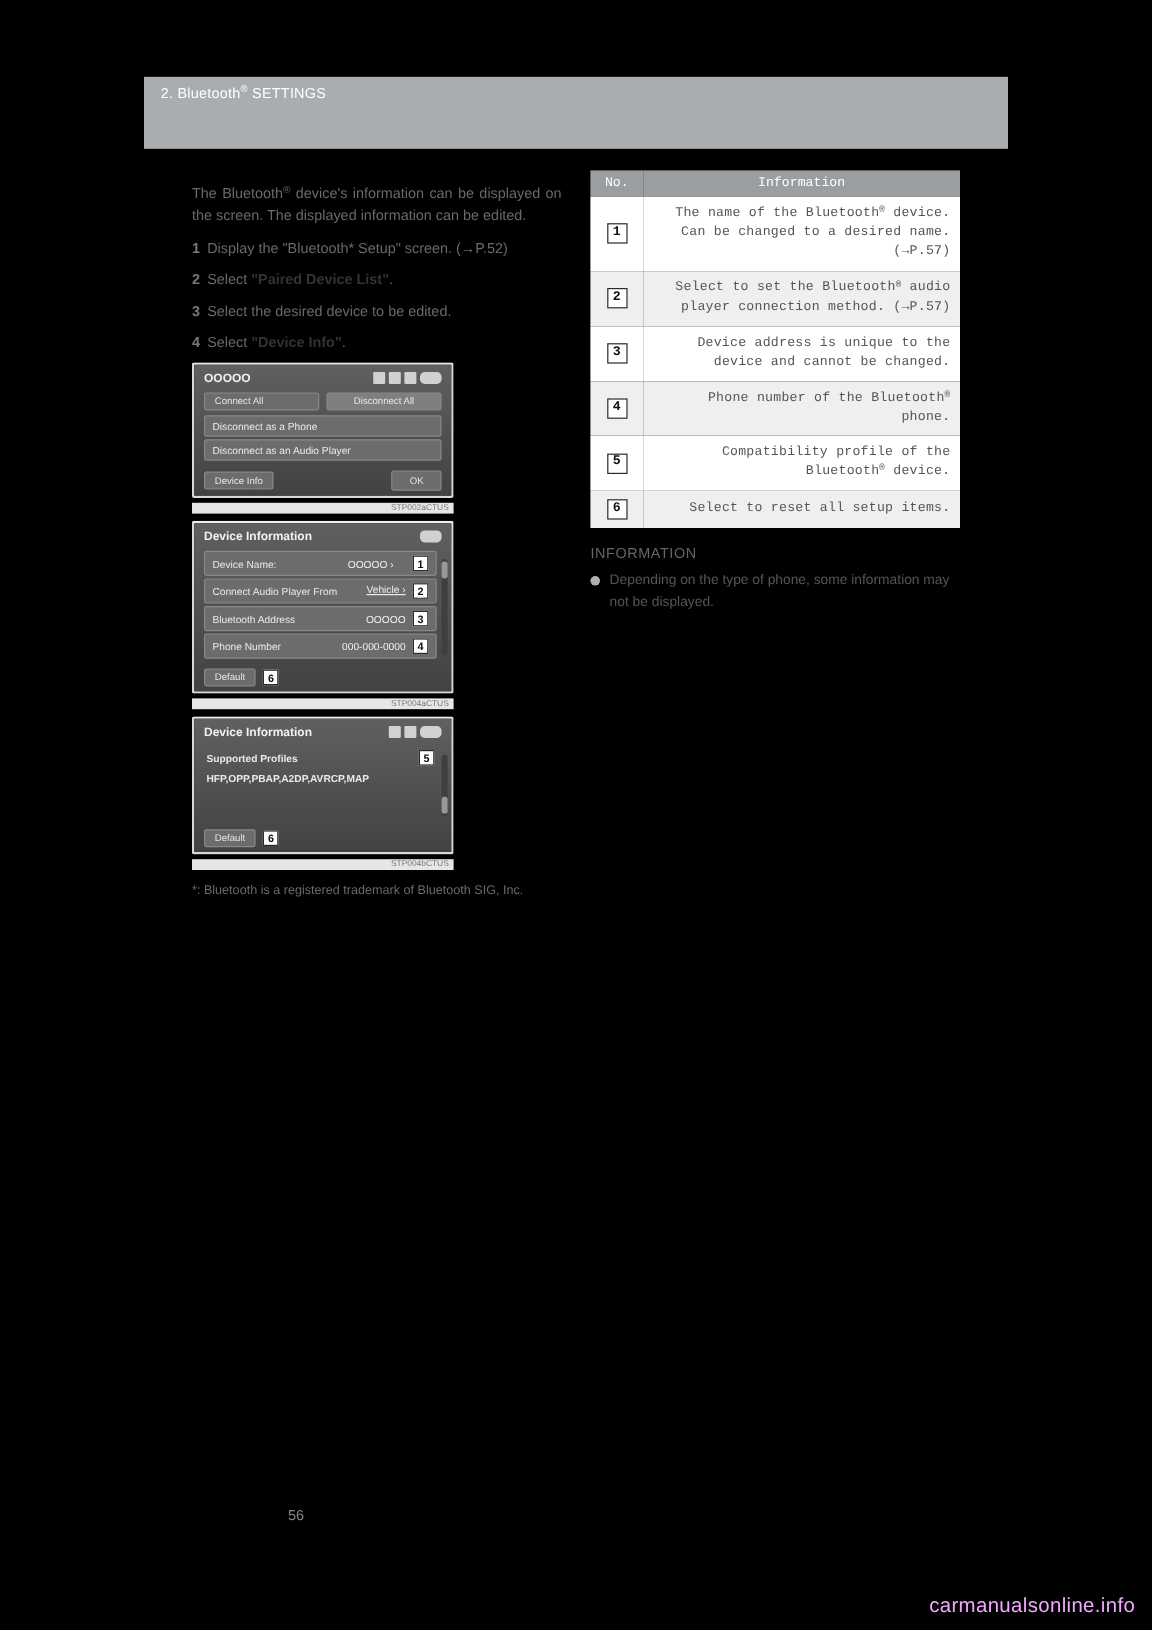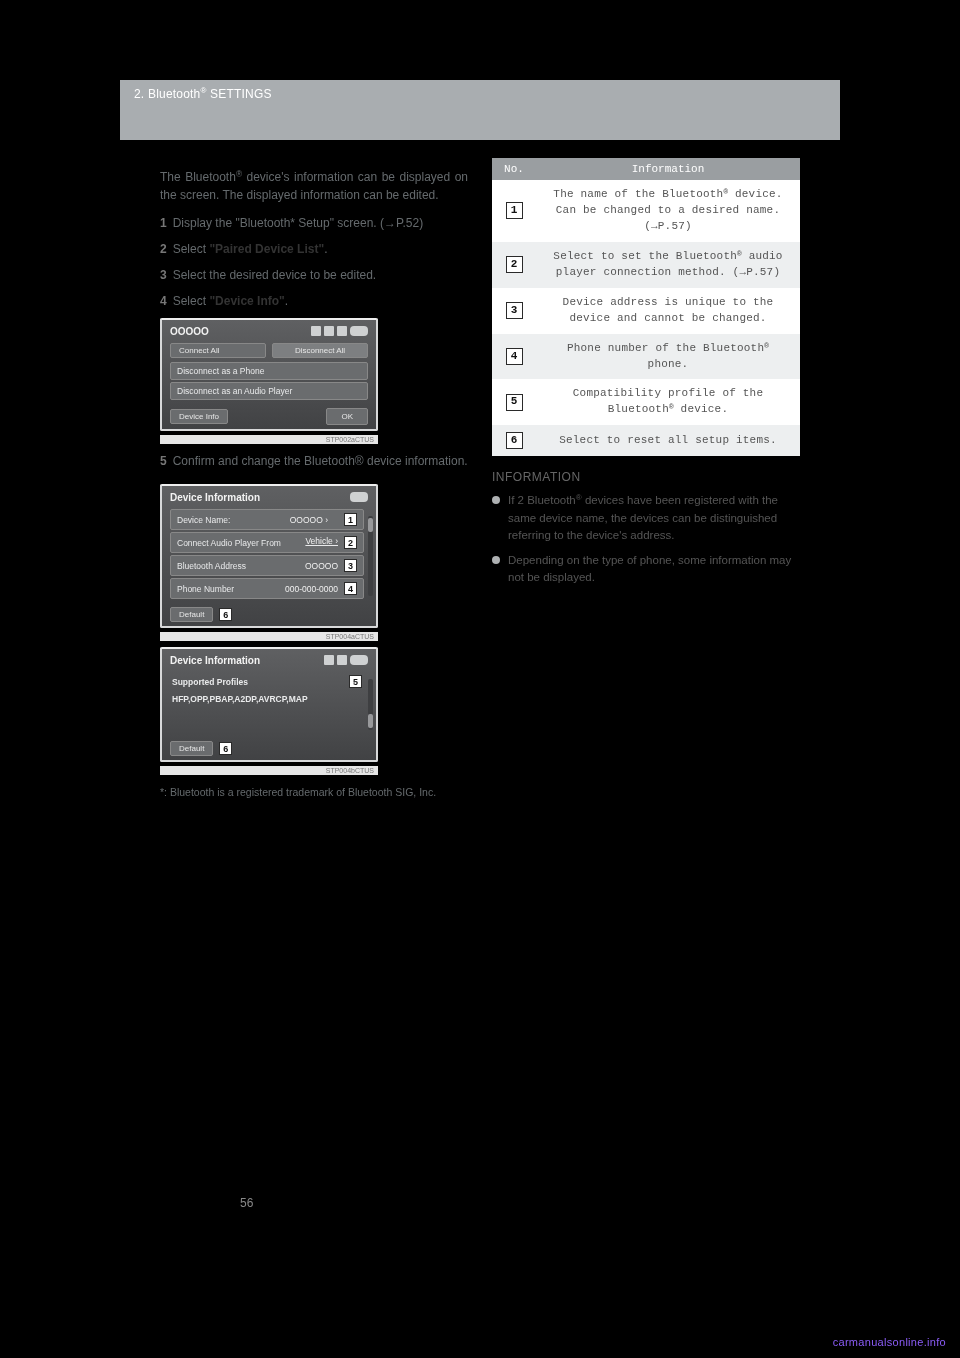--- a/index.html
+++ b/index.html
@@ -17,21 +17,21 @@
   html,body{margin:0;padding:0;}
   body{
     background:var(--bg);
     font-family:Arial,Helvetica,sans-serif;
     min-height:1358px;
     width:960px;
     position:relative;
   }
   .page{
     width:var(--page-w);
-    margin:16px auto;
+    margin:0 auto;
     background:none;
     position:relative;
     padding-top:64px;
   }
   .section-bar{
     background:#a9adb0;
     color:#fff;
     font-size:12px;
     padding:6px 14px;
     font-weight:500;
@@ -121,21 +121,21 @@
   .info-table{
     width:100%;border-collapse:collapse;font-size:11px;font-family:Liberation Mono, monospace;
   }
   .info-table th{
     background:#9a9ea1;color:#fff;font-weight:500;
     padding:5px 6px;text-align:center;font-size:11px;
   }
   .info-table th:first-child{width:44px;}
   .info-table td{
     padding:7px 8px;color:#555;line-height:1.45;
-    vertical-align:middle;text-align:center;
+    vertical-align:middle;text-align:right;
   }
   .info-table td.numcell{text-align:center;}
   .info-table tr:nth-child(even) td{background:var(--row-alt);}
   .info-table tr:nth-child(odd) td{background:#fff;}
   .numbox{
     display:inline-flex;align-items:center;justify-content:center;
     width:17px;height:17px;background:#fff;border:1.6px solid #2a2a2a;
     font-size:11px;font-weight:700;color:#111;
   }
   .info-head{
@@ -144,25 +144,25 @@
   .bullet{
     display:flex;gap:8px;font-size:11.5px;color:#555;
     line-height:1.5;margin:8px 0;
   }
   .bullet .dot{
     width:8px;height:8px;border-radius:50%;background:#aeb1b3;
     flex-shrink:0;margin-top:4px;
   }
   .page-number{
     color:#888;font-size:12px;text-align:center;
-    position:absolute;left:120px;top:1180px;
+    position:absolute;left:120px;top:1256px;
   }
   .watermark{
     position:absolute;right:14px;bottom:10px;
-    color:#8b5cf6;font-size:11px;letter-spacing:.3px;
+    color:#f0abfc;font-size:17px;letter-spacing:.3px;
     font-family:Arial,sans-serif;
   }
   .tight{letter-spacing:.2px;}
   .justify{text-align:justify;}
   sup.reg{font-size:0.7em;vertical-align:top;}
 </style>
 </head>
 <body>
 
 <div class="page">
@@ -213,23 +213,20 @@
         <div class="ss-row btn">
             <span>Disconnect as an Audio Player</span>
           </div>
         <div class="ss-footer">
           <span class="ss-smallbtn">Device Info</span>
           <span class="ss-smallbtn" style="padding:3px 14px;">OK</span>
         </div>
       </div>
       <div class="ss-caption">STP002aCTUS</div>
 
-      <p class="step">
-        <span class="step-num">5</span><span>Confirm and change the Bluetooth® device information.</span>
-      </p>
 
       <div style="display:flex;align-items:flex-start;">
         <div class="screenshot" style="padding-right:12px;">
           <div class="ss-title">Device Information</div>
           <div class="ss-icons">
             <span class="ss-ic back"></span>
           </div>
           <div class="ss-scroll">
               <div class="ss-scroll-thumb" style="top:2px;"></div>
             </div>
@@ -336,26 +333,20 @@
               <td class="numcell"><span class="numbox">6</span></td>
               <td class="justify tight">Select to reset all setup items.</td>
             </tr>
           </tbody>
       </table>
 
       <div class="info-head">INFORMATION</div>
 
       <div class="bullet">
         <span class="dot"></span>
-        <span>
-          <span>If 2 Bluetooth</span><sup class="reg">®</sup><span> devices have been registered with the same device name, the devices can be distinguished referring to the device's address.</span>
-        </span>
-      </div>
-      <div class="bullet">
-        <span class="dot"></span>
         <span>Depending on the type of phone, some information may not be displayed.</span>
       </div>
     </div>
   </div>
 
   <div class="page-number">56</div>
 </div>
 
 <div class="watermark">carmanualsonline.info</div>
 

